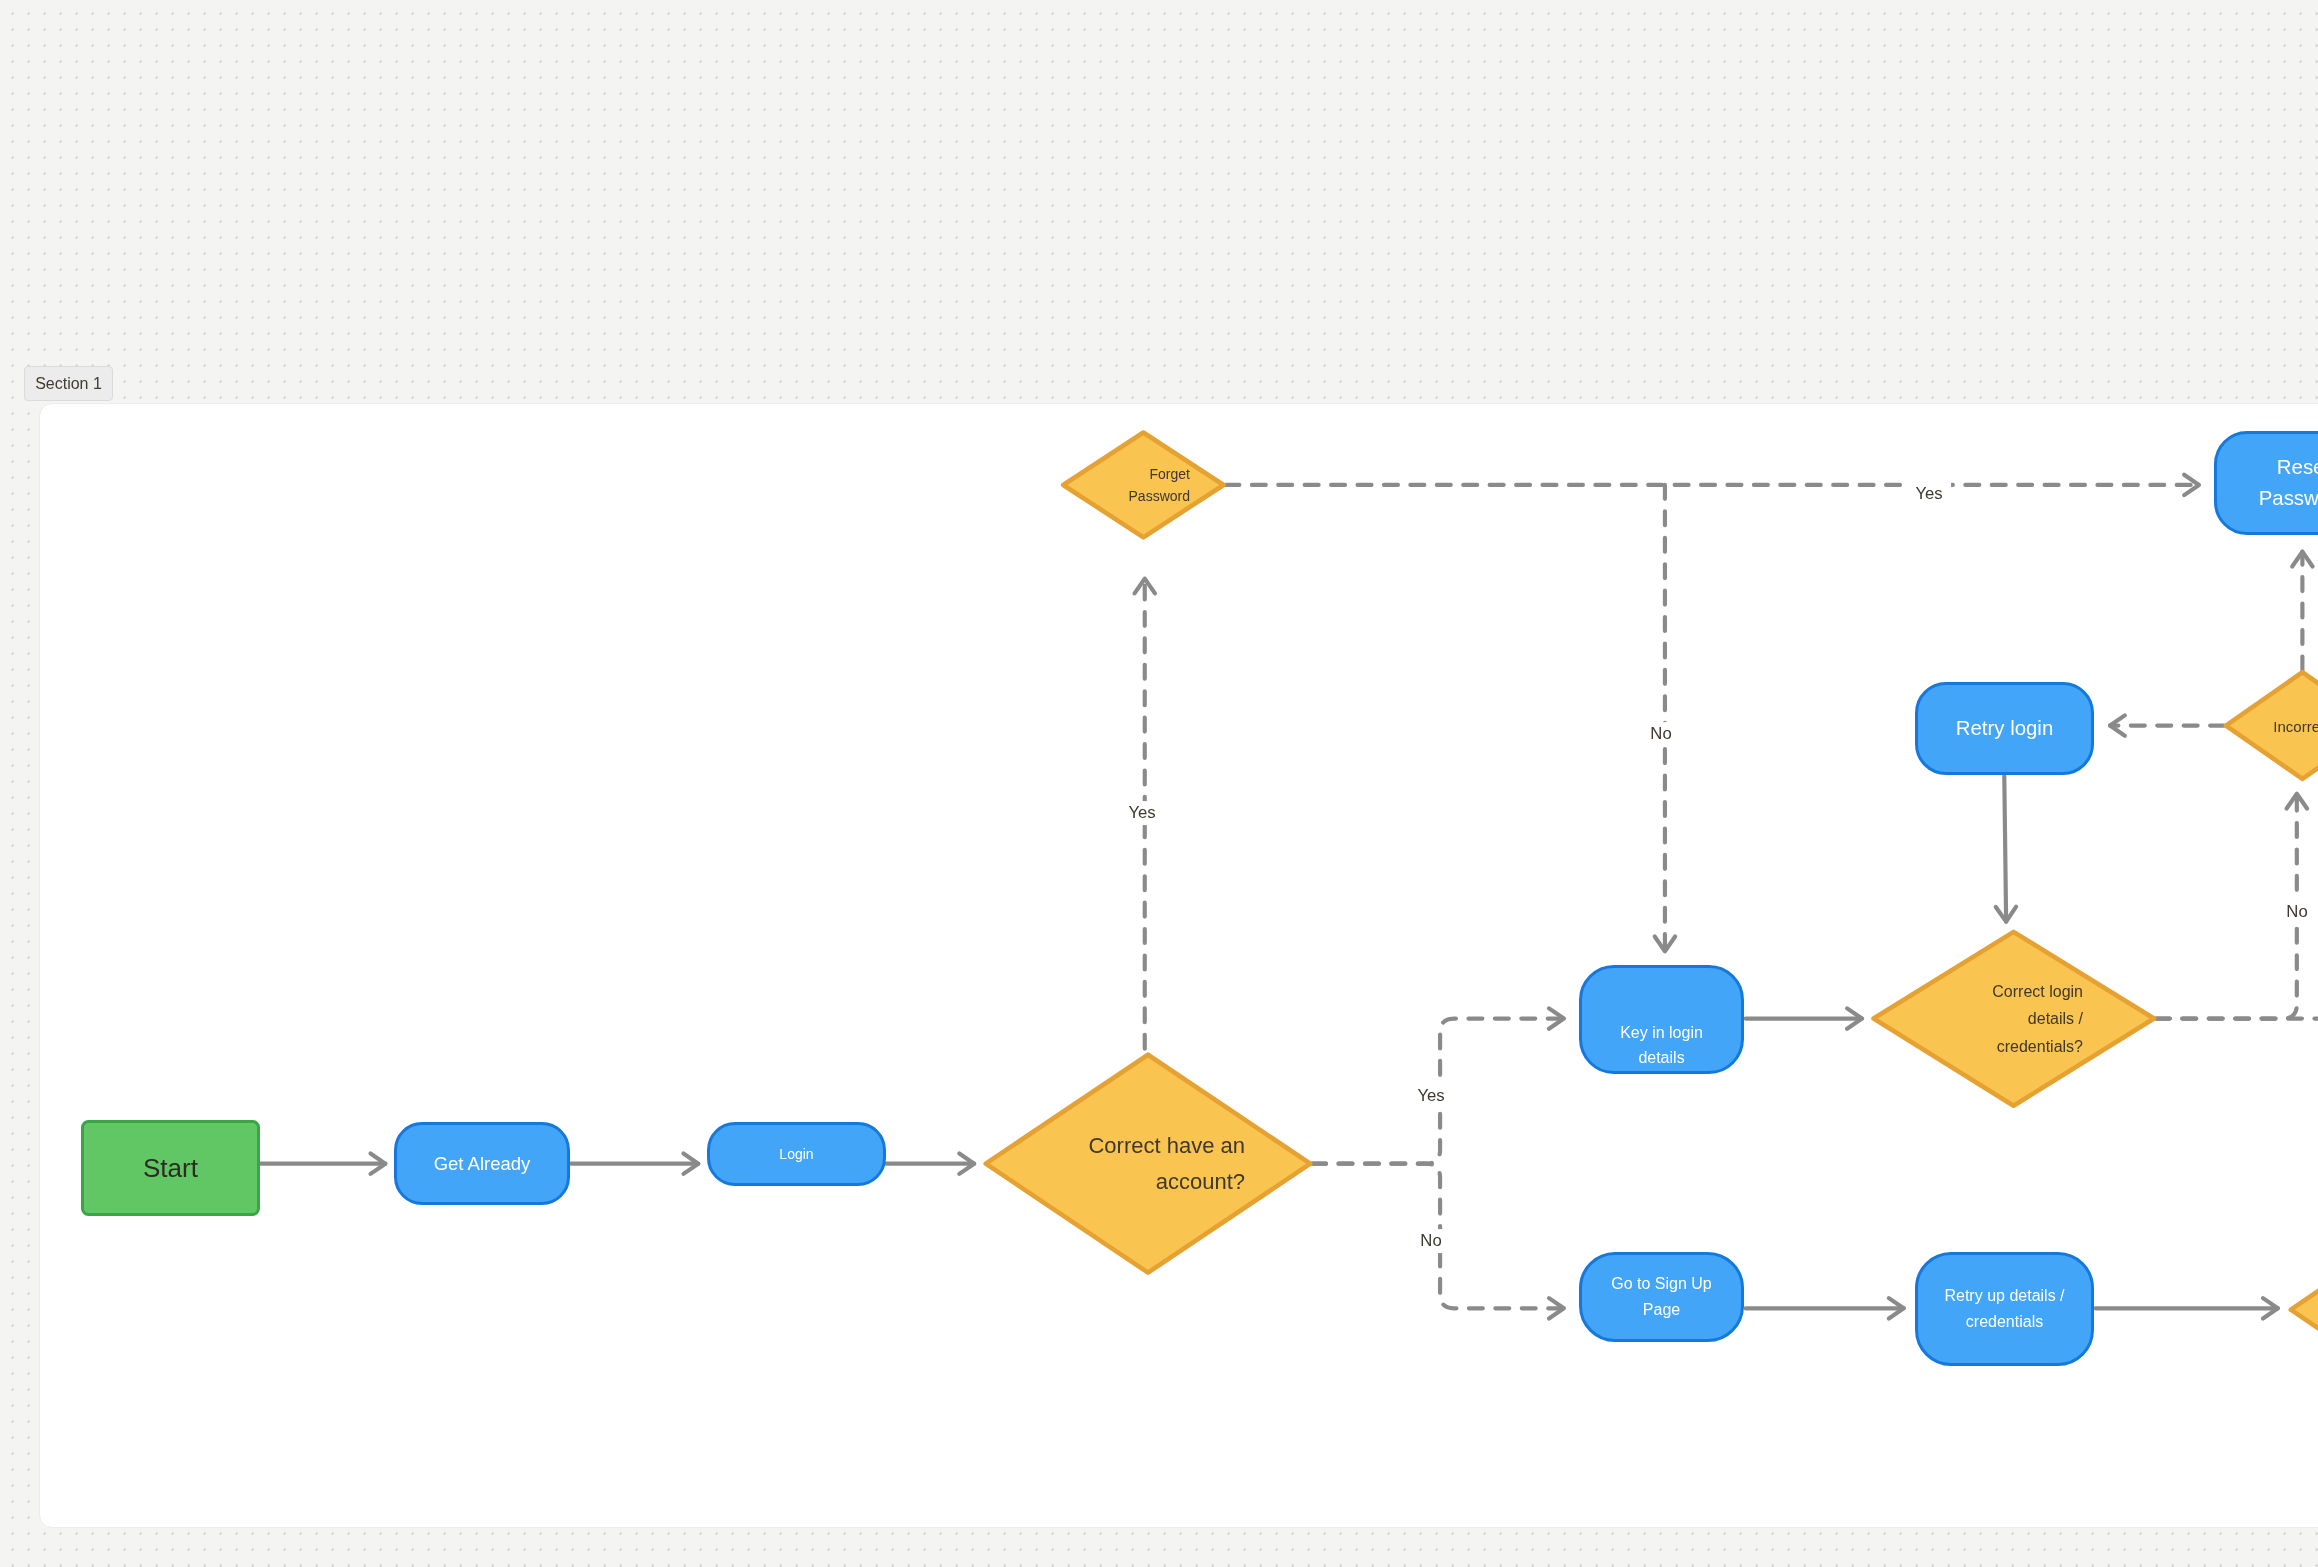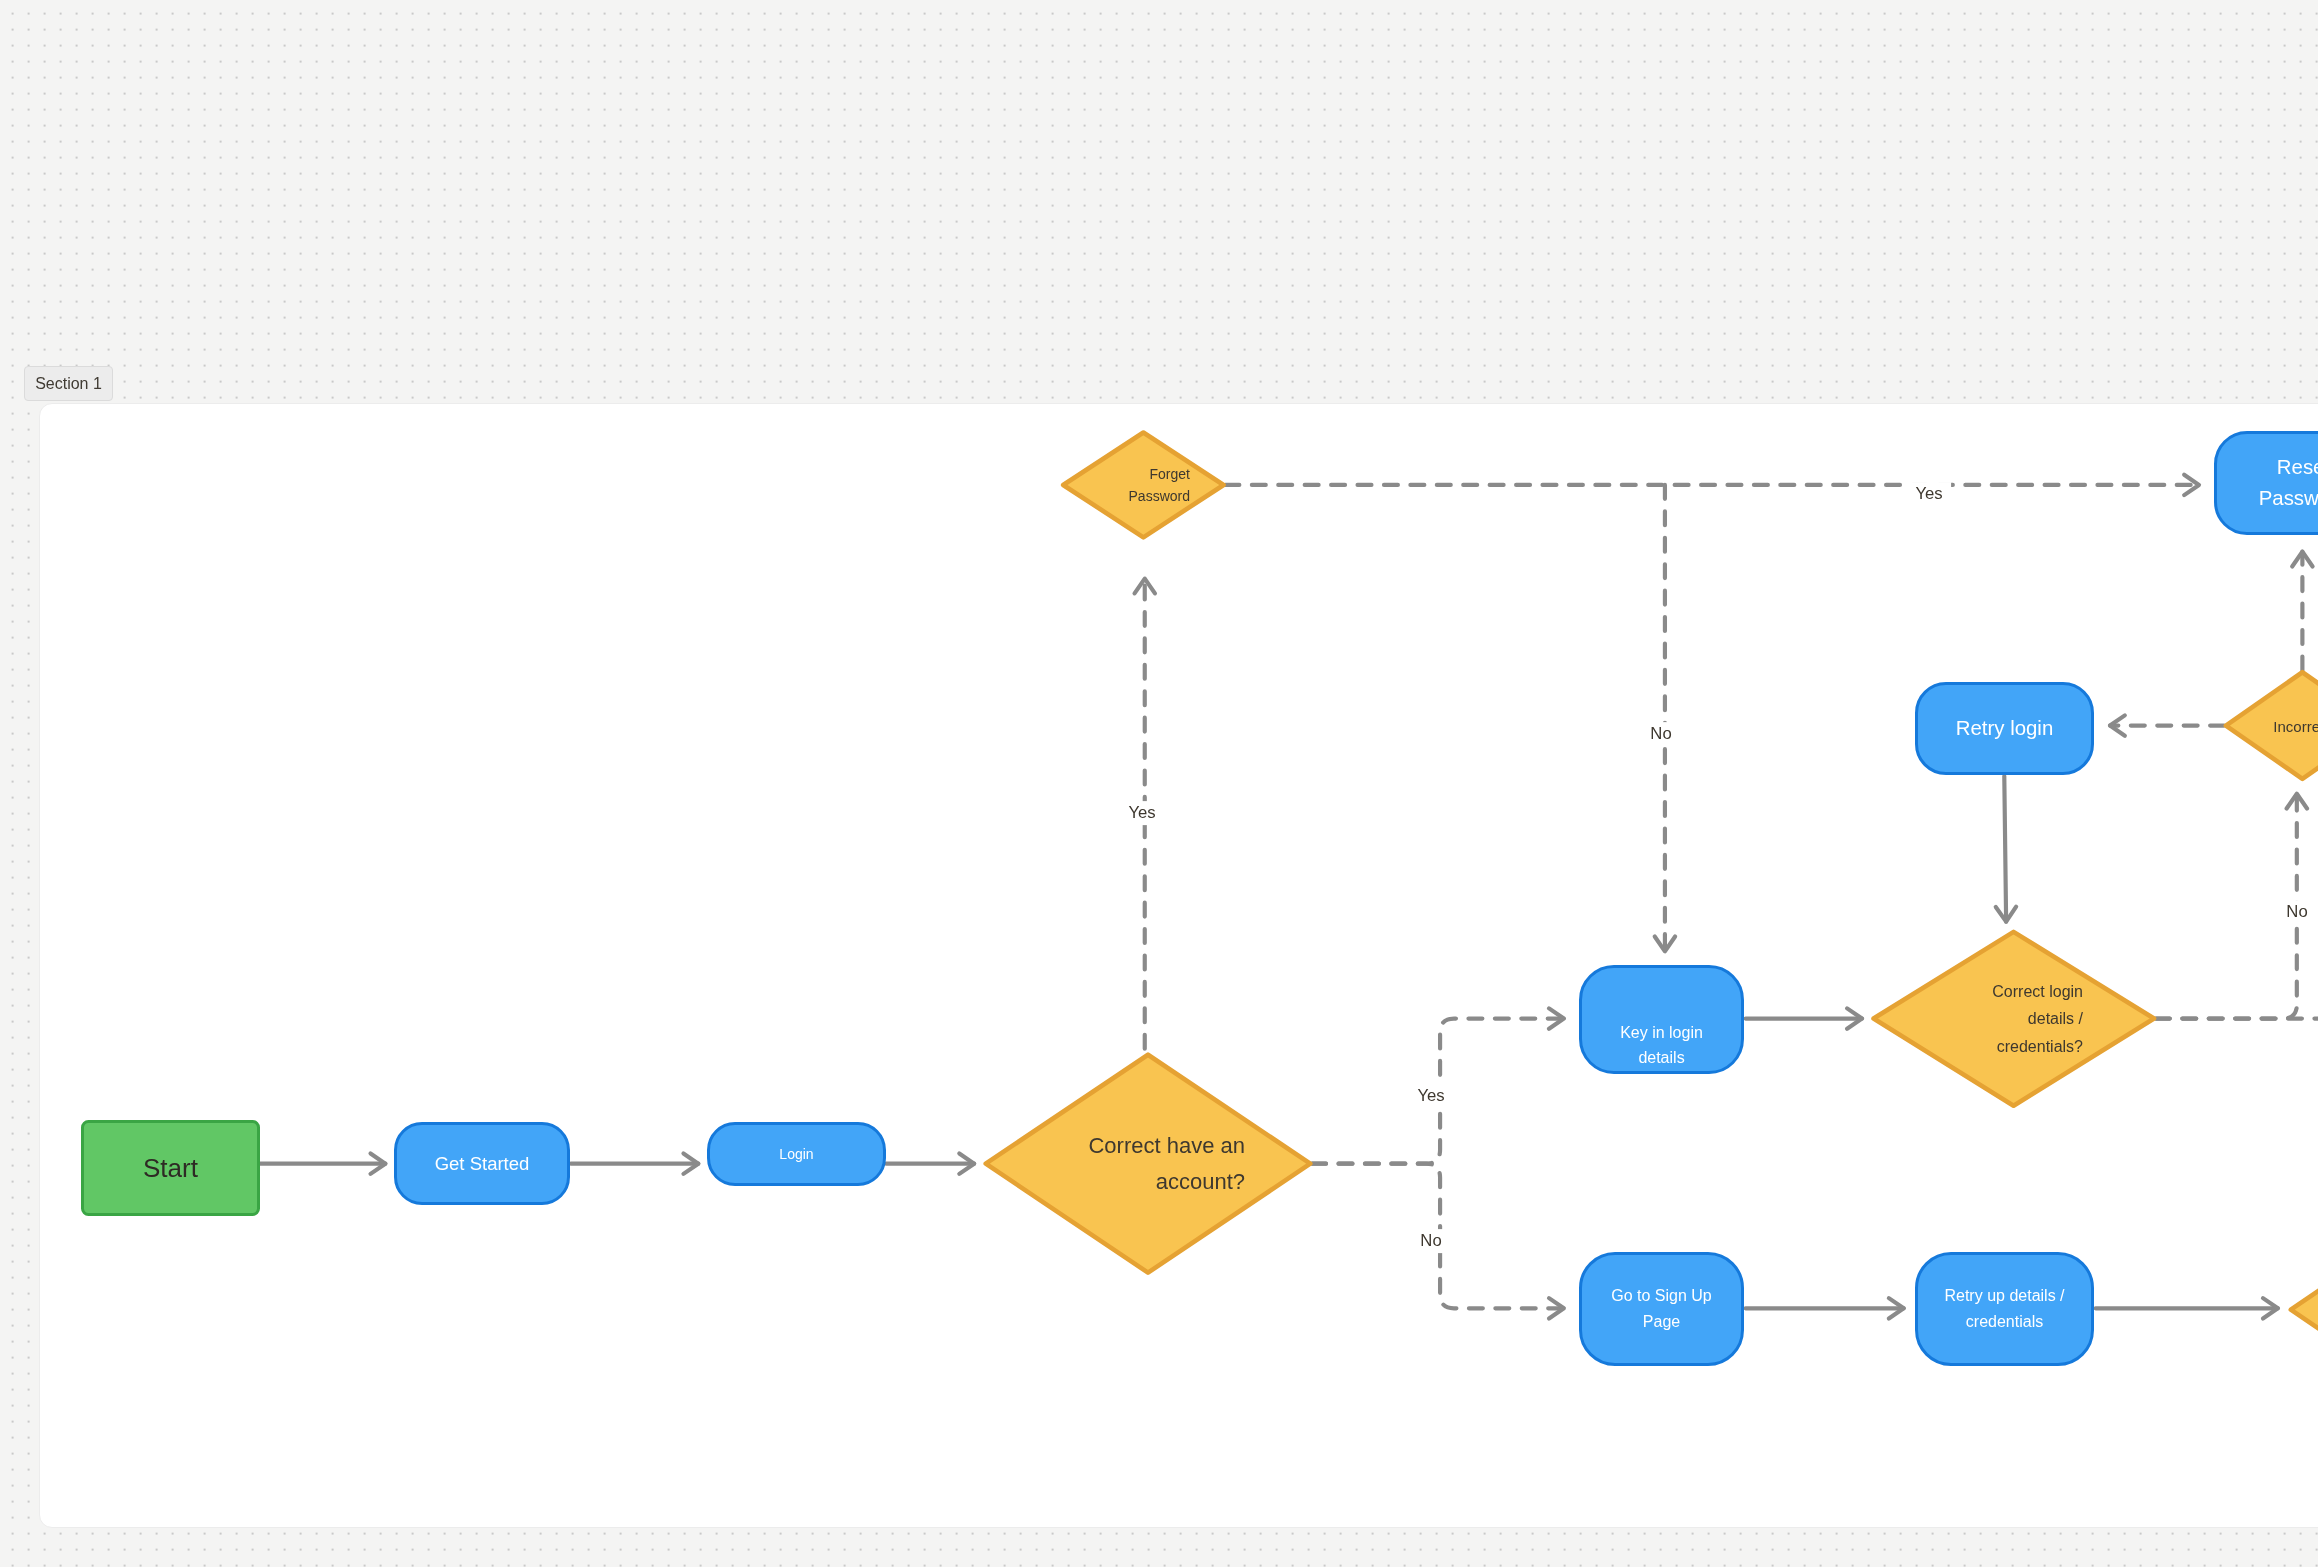--- a/index.html
+++ b/index.html
@@ -138,35 +138,35 @@
       <polygon points="4940,2825 5190,2655 5440,2825 5190,2995"></polygon>
       <polygon points="5920,2355 6162,2195 6405,2355 6162,2515"></polygon>
     </g>
   </svg>
 
   <div class="node node-green" style="left:81px; top:1120px; width:179px; height:96px; font-size:26px;">
     <span>Start</span>
   </div>
 
   <div class="node node-blue" style="left:394px; top:1122px; width:176px; height:83px; border-radius:28px; font-size:18.5px;">
-    <span>Get Started</span>
+    <span>Get Already</span>
   </div>
   <div class="node node-blue" style="left:707px; top:1122px; width:179px; height:64px; border-radius:28px; font-size:14px;">
     <span>Login</span>
   </div>
   <div class="node node-blue" style="left:2214px; top:431px; width:179px; height:104px; border-radius:33px; font-size:20.4px; line-height:1.5;">
     <span style="width:121px;">Reset Password</span>
   </div>
   <div class="node node-blue" style="left:1915px; top:682px; width:179px; height:93px; border-radius:31px; font-size:20.4px;">
     <span>Retry login</span>
   </div>
   <div class="node node-blue" style="left:1579px; top:965px; width:165px; height:109px; border-radius:35px; font-size:16px; line-height:1.6;align-items:flex-end;">
     <span style="width:107px;">Key in login details</span>
   </div>
-  <div class="node node-blue" style="left:1579px; top:1252px; width:165px; height:114px; border-radius:36px; font-size:16px; line-height:1.6;">
+  <div class="node node-blue" style="left:1579px; top:1252px; width:165px; height:90px; border-radius:36px; font-size:16px; line-height:1.6;">
     <span style="width:111px;">Go to Sign Up Page</span>
   </div>
   <div class="node node-blue" style="left:1915px; top:1252px; width:179px; height:114px; border-radius:36px; font-size:16px; line-height:1.6;">
     <span style="width:130px;">Retry up details / credentials</span>
   </div>
 
   <div class="diamond-text" style="left:1050px; top:1090px; width:195px; height:148px; font-size:22px; line-height:1.65;">
     <span>Correct have an account?</span>
   </div>
   <div class="diamond-text" style="left:1097px; top:441px; width:93px; height:89px; font-size:14px; line-height:1.55;">

